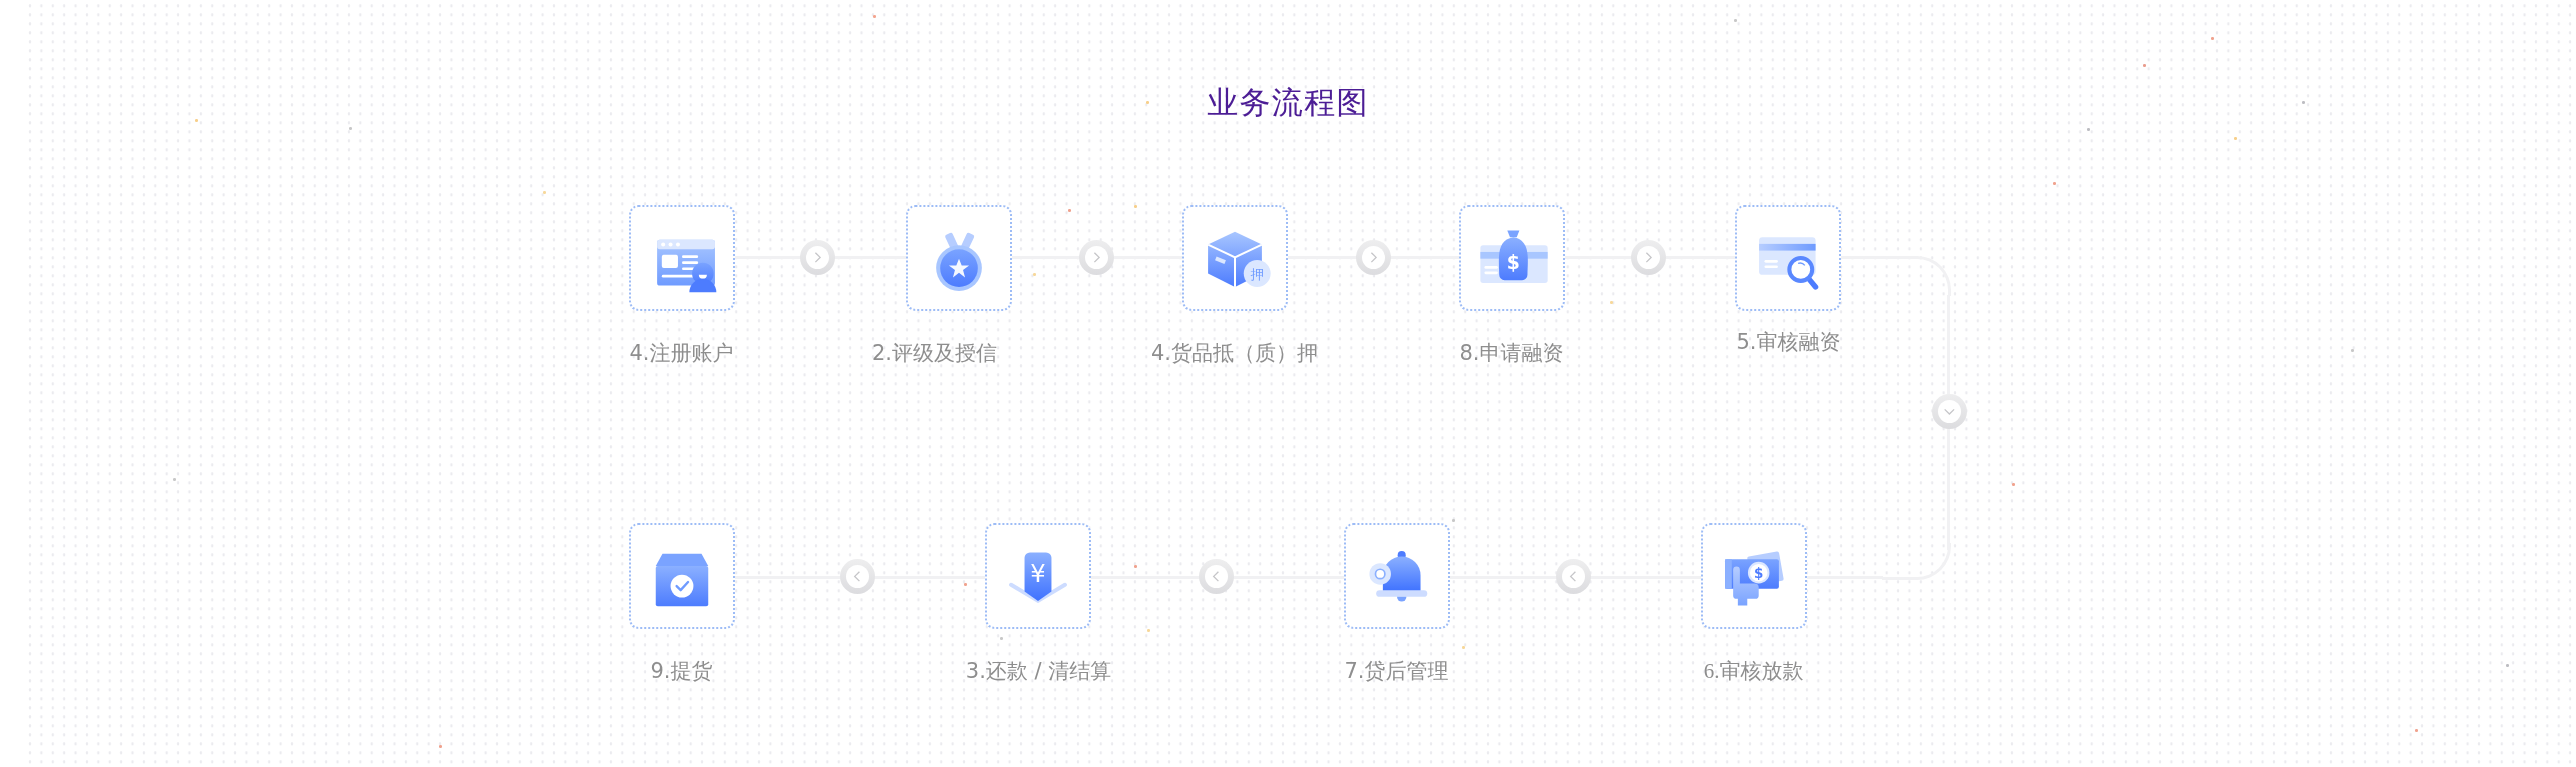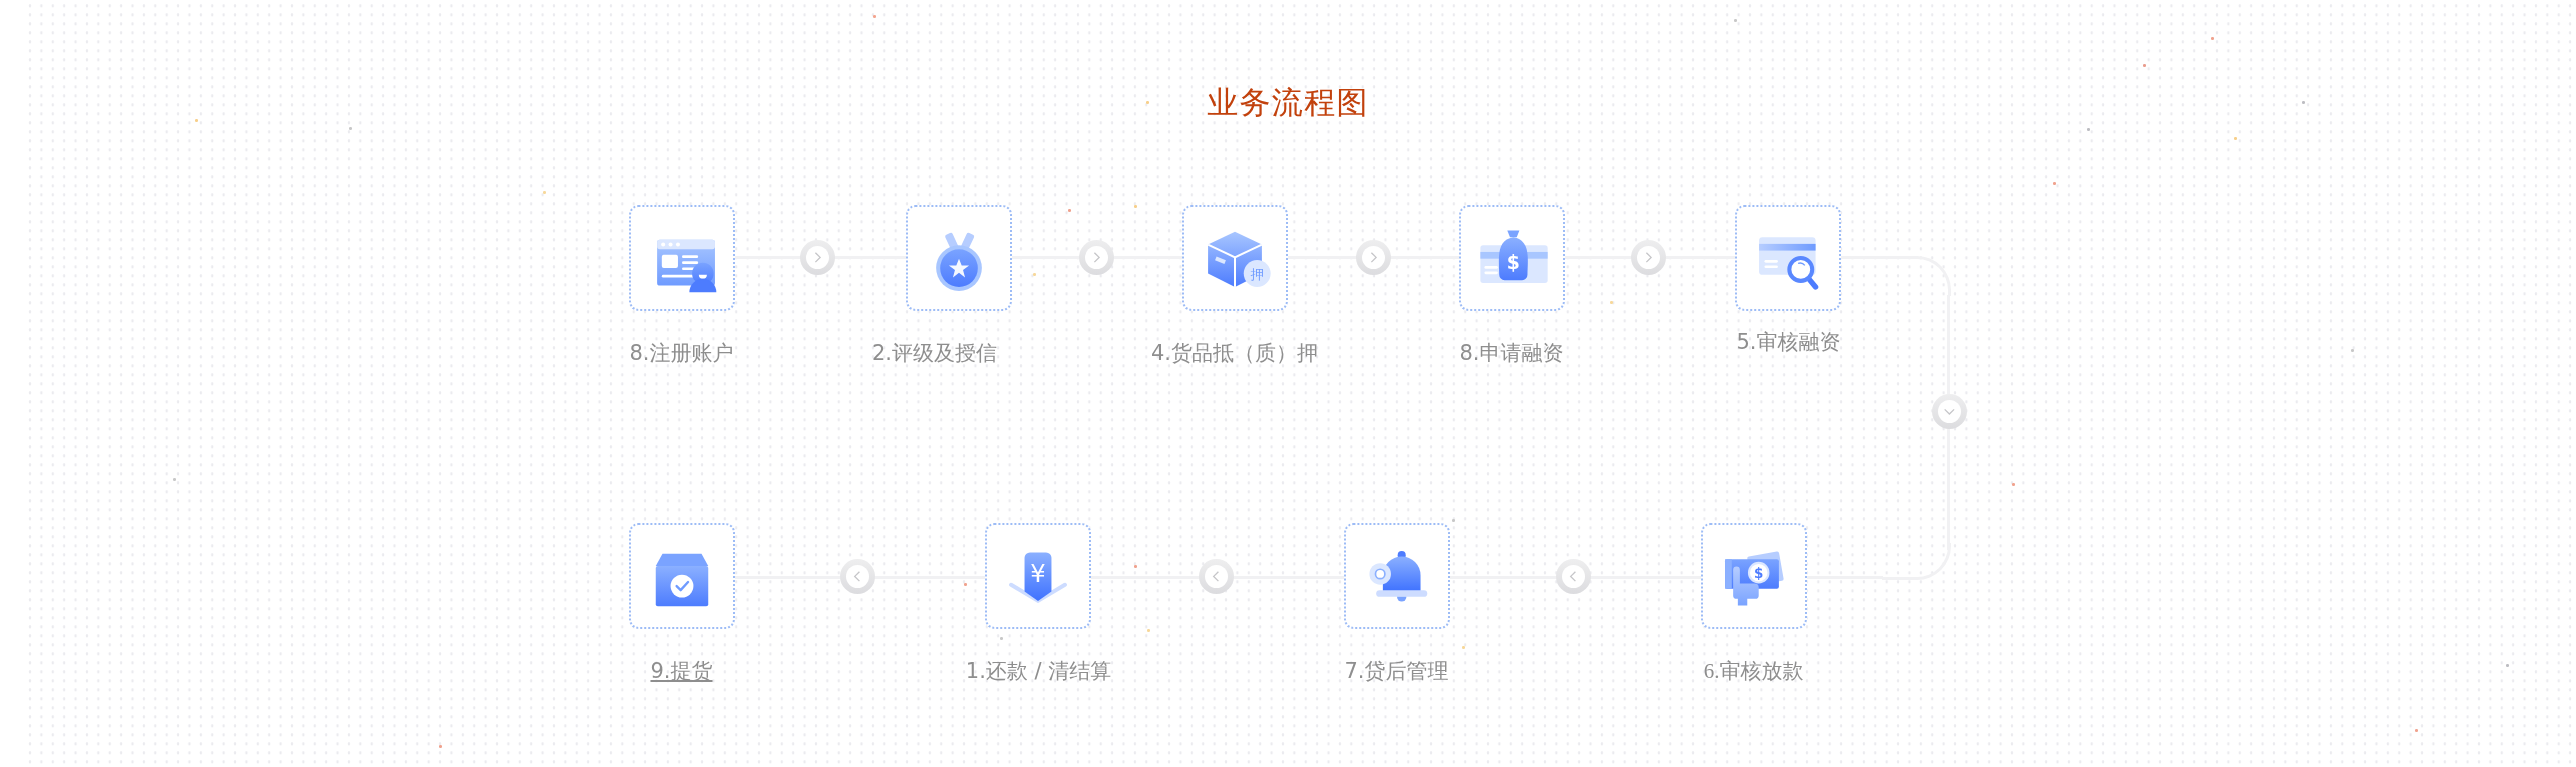--- a/index.html
+++ b/index.html
@@ -10,21 +10,21 @@
     }
     .bg-dots {
       position:absolute; left:23px; top:0; right:0; bottom:0;
       background-image: radial-gradient(circle, #ebebef 1.1px, transparent 1.5px);
       background-size: 11.4px 9px;
       background-position: 1.3px 1.3px;
     }
     .accent-dot { position:absolute; width:2.7px; height:2.7px; border-radius:50%; }
     .title {
       position:absolute; left:0; width:100%; top:82px; text-align:center;
-      font-size:31px; color:#c2410c; letter-spacing:1.3px;
+      font-size:31px; color:#4c1d95; letter-spacing:1.3px;
     }
     .line { position:absolute; background:#f1f1f3; }
     .corner {
       position:absolute; border:3.4px solid #f1f1f3; box-sizing:border-box;
     }
     .card {
       position:absolute; width:106px; height:106px; box-sizing:border-box;
       background:#ffffff; border:2px dotted #9dbcf6; border-radius:9.4px;
       display:flex; align-items:center; justify-content:center;
     }
@@ -112,21 +112,21 @@
     <rect x="25" y="50" width="24" height="20" rx="3" fill="#fff"></rect>
     <rect x="55" y="51" width="24" height="4" rx="2" fill="#fff"></rect>
     <rect x="55" y="60" width="24" height="4" rx="2" fill="#fff"></rect>
     <rect x="55" y="69" width="24" height="4" rx="2" fill="#fff"></rect>
     <rect x="25" y="80" width="50" height="4" rx="2" fill="#fff"></rect>
     <circle cx="86" cy="78" r="16" fill="url(#g1b)"></circle>
     <path d="M80 80 a6 6 0 0 0 12 0 z" fill="#fff"></path>
     <path d="M66 106 a20 20 0 0 1 40 0 z" fill="#4d7cfe"></path>
   </svg>
 </div>
-<div class="label" style="left:561px;top:339px;">8.注册账户</div>
+<div class="label" style="left:561px;top:339px;">4.注册账户</div>
 
 <div class="arrow" style="left:800px;top:240px;">
     <div class="inner">
       <svg viewBox="0 0 22 22">
         <path d="M8 4 L15 11 L8 18" fill="none" stroke="#c6c6c9" stroke-width="2"></path>
       </svg>
     </div>
   </div>
 
 <div class="card" style="left:906px;top:205px;">
@@ -297,21 +297,21 @@
       <linearGradient id="g8" x1="0" y1="0" x2="0" y2="1">
           <stop offset="0" stop-color="#8bb0ff"></stop>
           <stop offset="1" stop-color="#3f72ff"></stop>
         </linearGradient>
     </defs>
     <polyline points="15,68 55,92 95,68" fill="none" stroke="#cddcff" stroke-width="6" stroke-linecap="round" stroke-linejoin="round"></polyline>
     <path d="M35 28 a8 8 0 0 1 8 -8 h24 a8 8 0 0 1 8 8 v50 L55 92 L35 78 z" fill="url(#g8)"></path>
     <text x="55" y="64" text-anchor="middle" font-size="36" fill="#ffffff">¥</text>
   </svg>
 </div>
-<div class="label" style="left:918px;top:657px;">1.还款 / 清结算</div>
+<div class="label" style="left:918px;top:657px;">3.还款 / 清结算</div>
 
 <div class="arrow" style="left:840px;top:559px;">
     <div class="inner">
       <svg viewBox="0 0 22 22">
         <path d="M14 4 L7 11 L14 18" fill="none" stroke="#c6c6c9" stroke-width="2"></path>
       </svg>
     </div>
   </div>
 
 <div class="card" style="left:629px;top:523px;">
@@ -321,14 +321,14 @@
           <stop offset="0" stop-color="#8bb0ff"></stop>
           <stop offset="1" stop-color="#4d7cfe"></stop>
         </linearGradient>
     </defs>
     <polygon points="26,22 84,22 94,40 16,40" fill="#7aa3ff"></polygon>
     <rect x="16" y="40" width="78" height="60" rx="3" fill="url(#g9)"></rect>
     <circle cx="55" cy="70" r="17" fill="#ffffff"></circle>
     <polyline points="47,70 53,76 64,64" fill="none" stroke="#6f9bff" stroke-width="3.5" stroke-linecap="round" stroke-linejoin="round"></polyline>
   </svg>
 </div>
-<div class="label" style="left:561px;top:657px;text-decoration:underline;">9.提货</div>
+<div class="label" style="left:561px;top:657px;">9.提货</div>
 
 
 </body></html>

